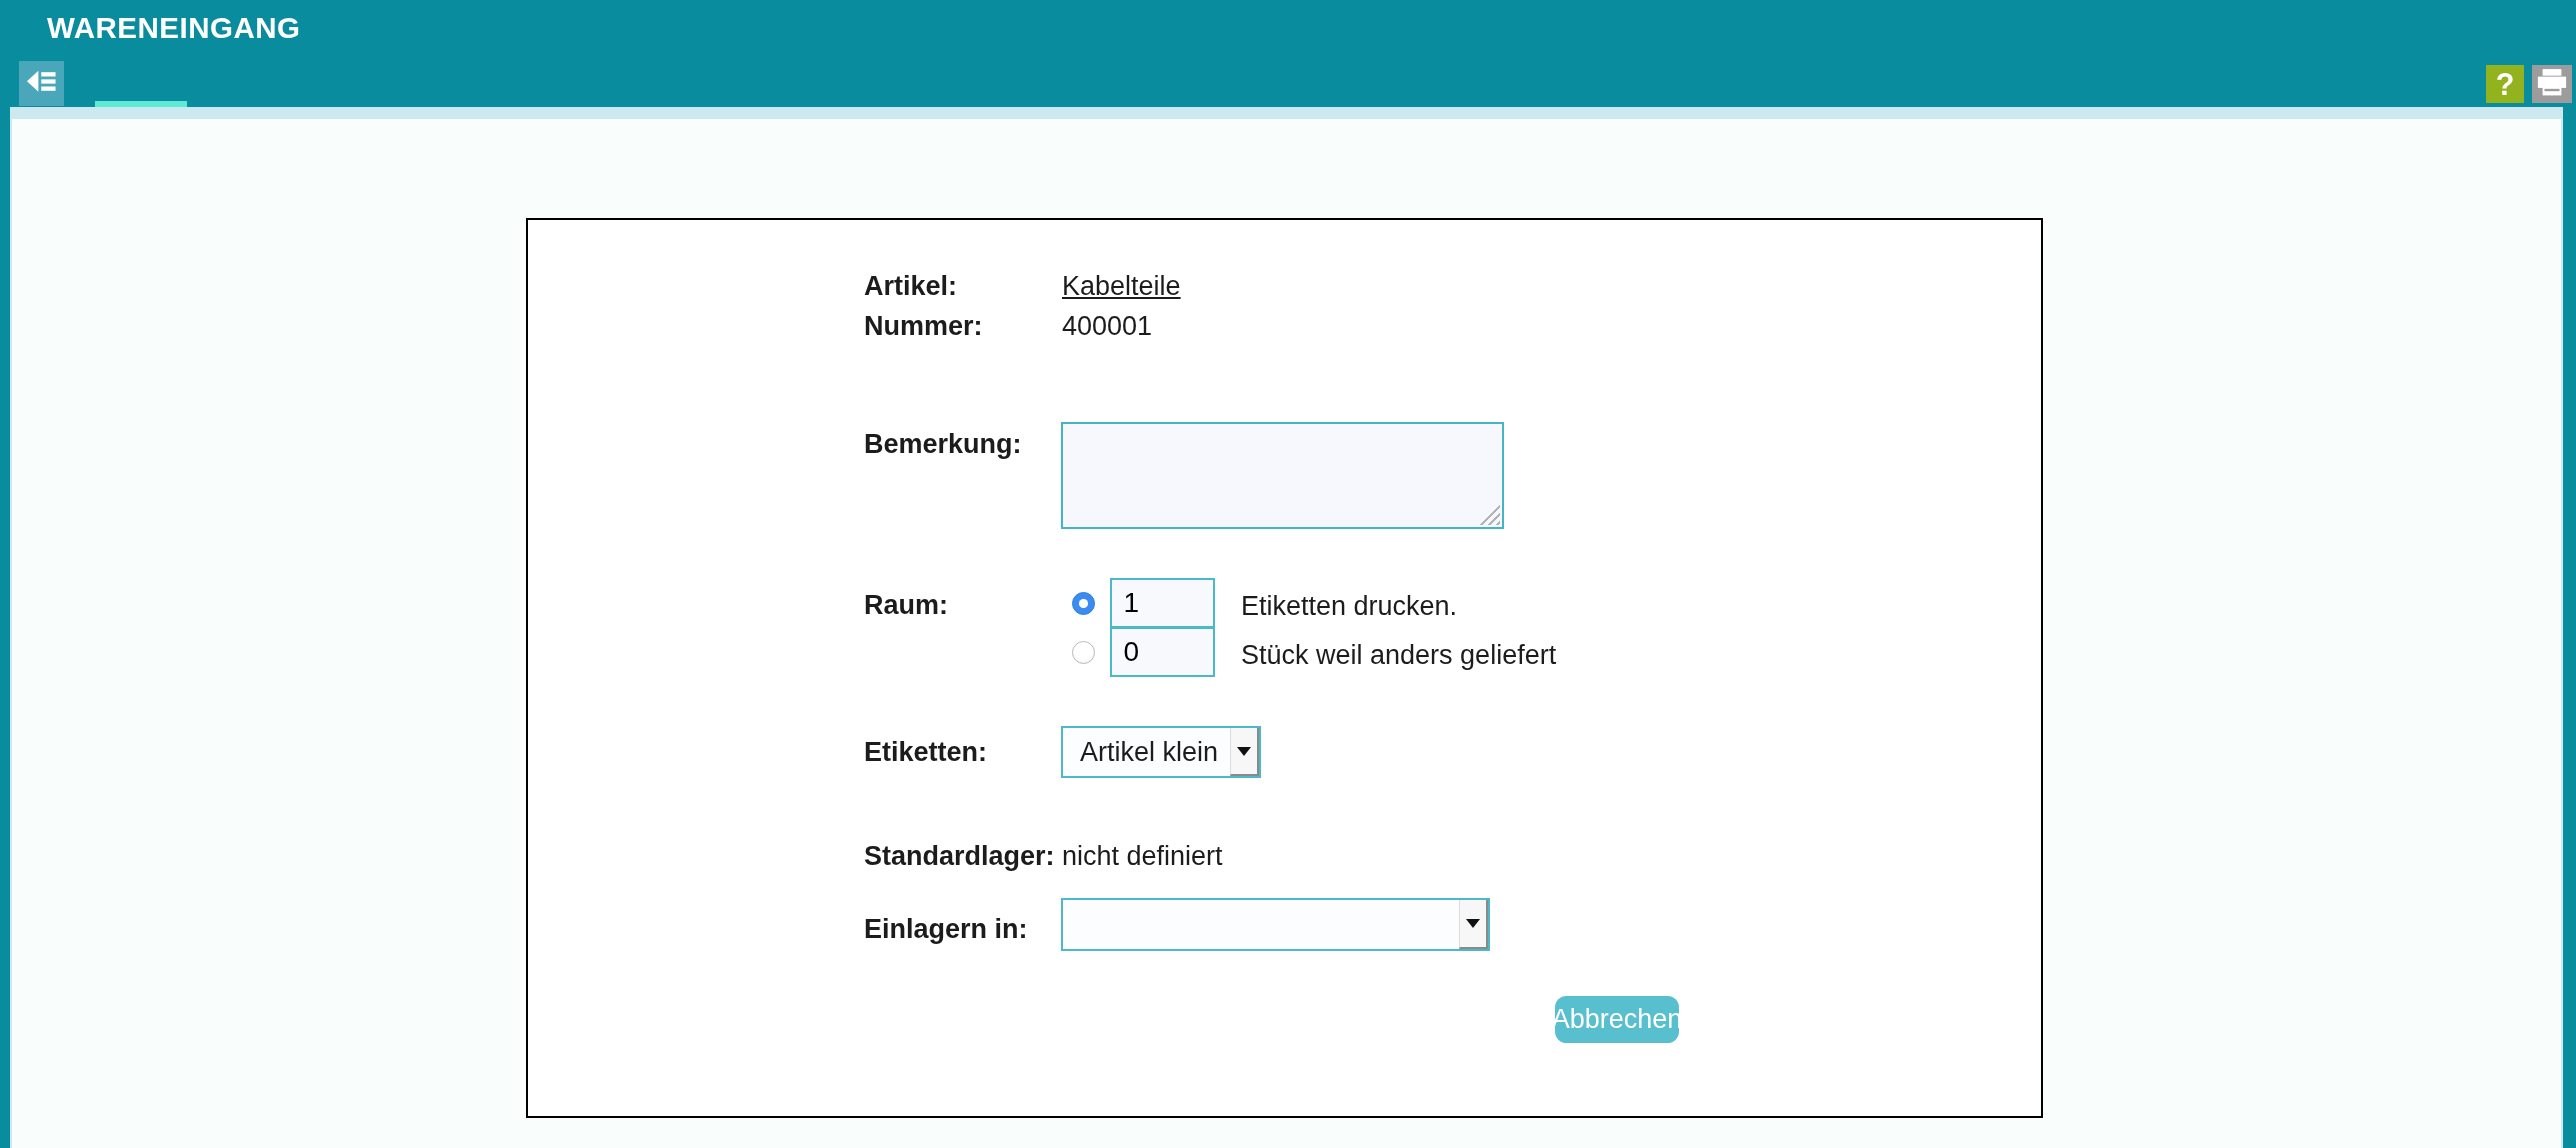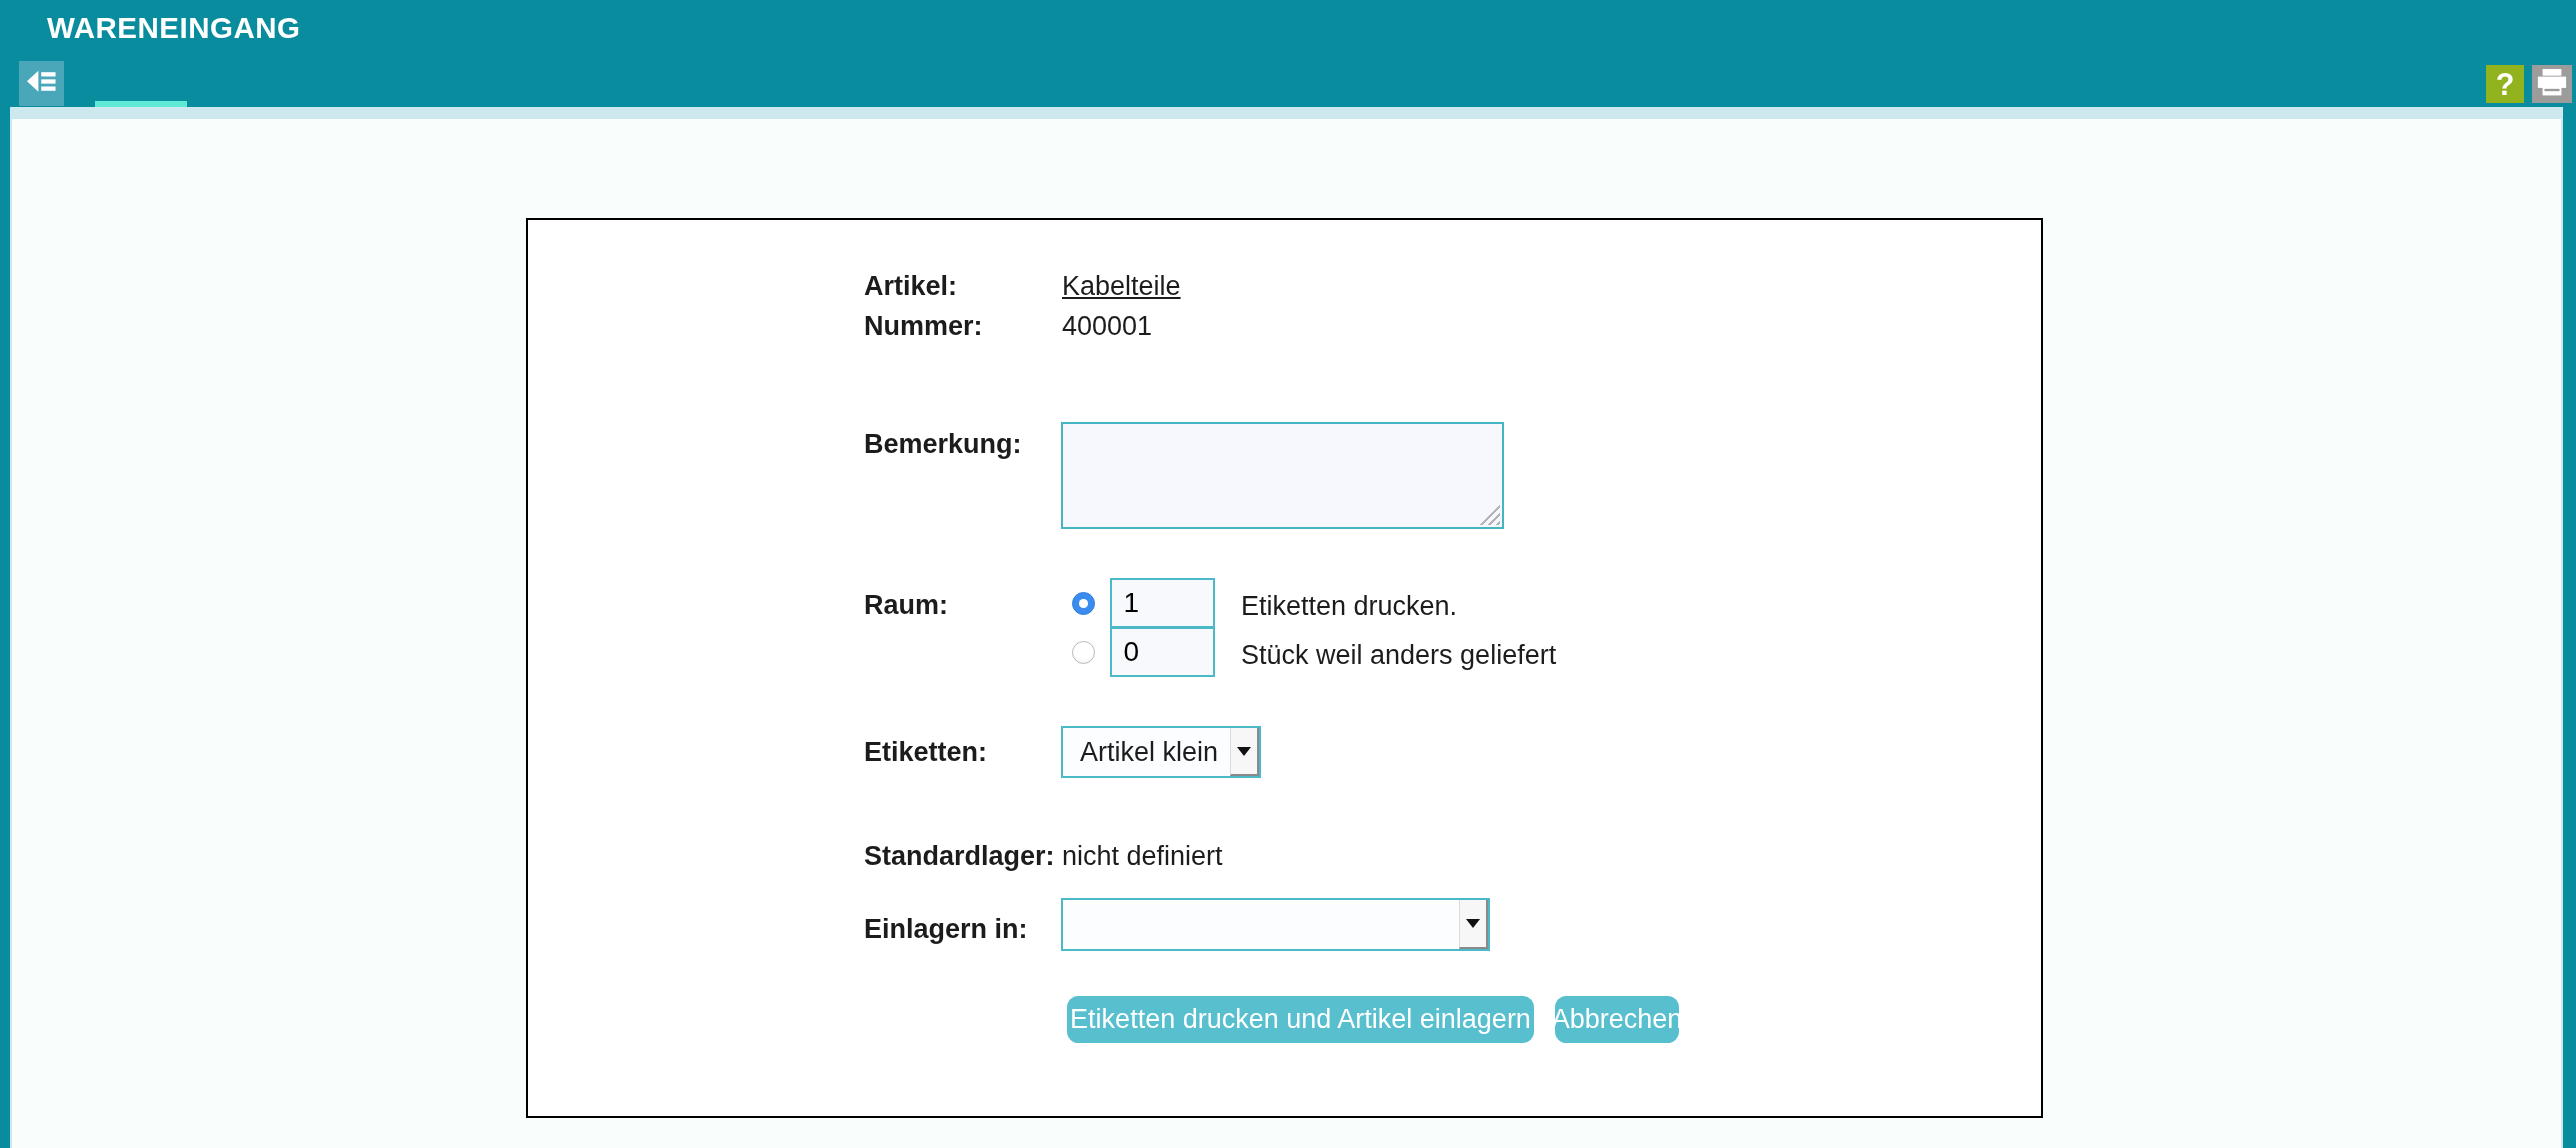--- a/index.html
+++ b/index.html
@@ -121,17 +121,16 @@
   <div class="lbl" style="top:621px">Standardlager:</div>
   <div class="val" style="top:621px">nicht definiert</div>
 
   <div class="lbl" style="top:694px">Einlagern in:</div>
   <div class="sel" style="left:533px; top:678px; width:429px; height:53px">
     <div class="sel-btn">
         <div class="tri"></div>
       </div>
   </div>
 
-  <button class="act-btn" style="left:539px; top:776px; width:467px">Etiketten drucken und Artikel einlagern</button>
   <button class="act-btn" style="left:1027px; top:776px; width:124px">Abbrechen</button>
 
 </div>
 
 
 </body></html>

